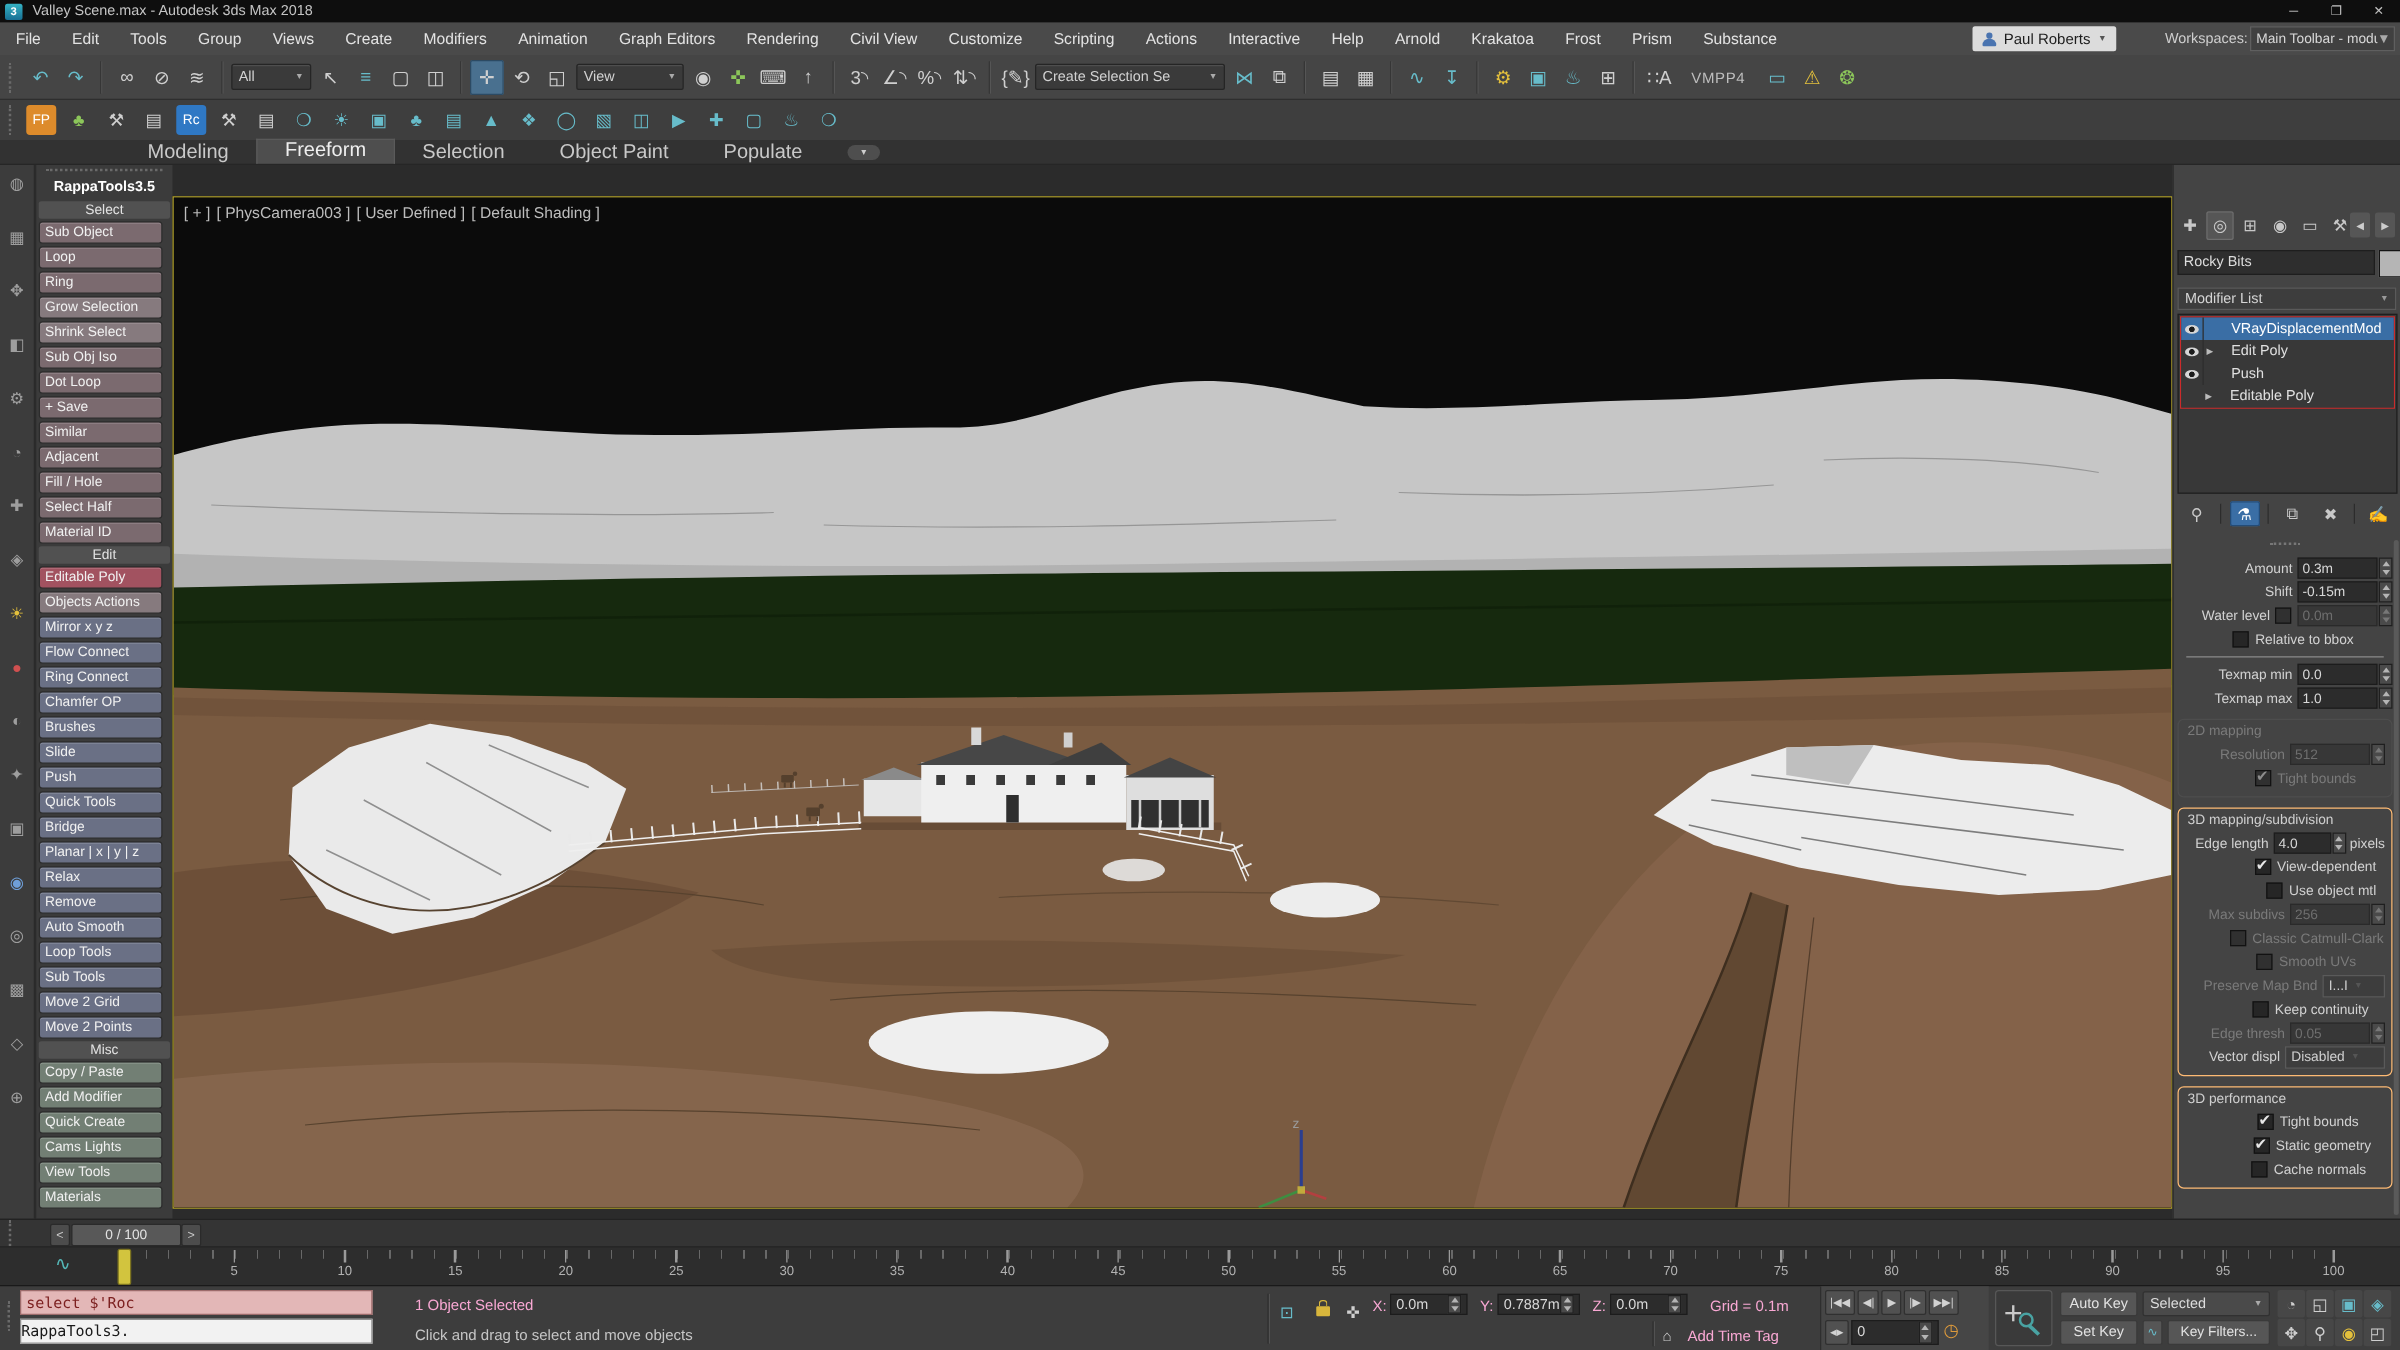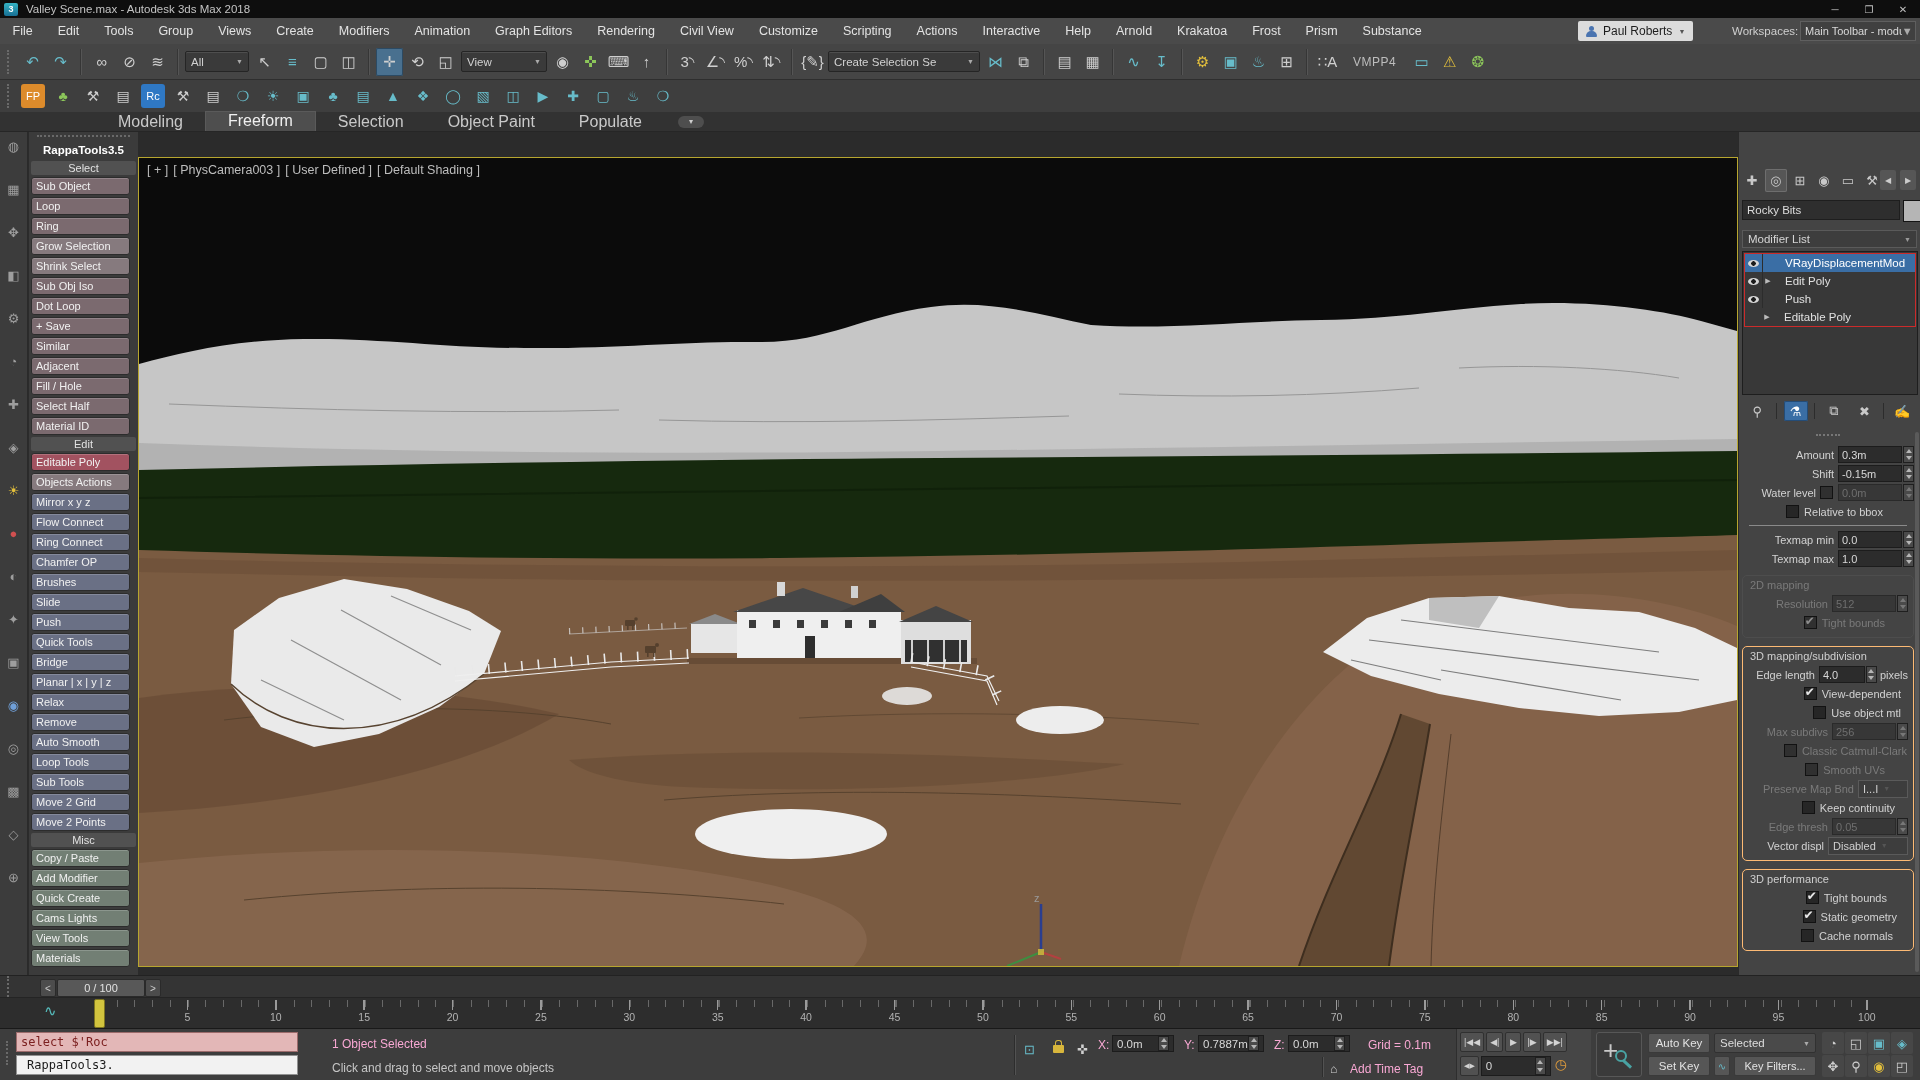--- a/index.html
+++ b/index.html
@@ -151,21 +151,21 @@
   .tick span{font-size:10.5px;color:#b2b2b2;margin-top:1px;}
   .ts-handle{position:absolute;left:94px;top:1px;width:9px;height:27px;background:#d2c43e;border:1px solid #7e7520;border-radius:2px;}
   .mini-curve{position:absolute;left:44px;top:4px;font-size:15px;color:#55b8b8;}
   
   #statusbar{left:0;top:1028px;width:1920px;height:52px;background:#3d3d3d;border-top:1px solid #191919;}
   .listener1{position:absolute;left:16px;top:3px;width:282px;height:20px;background:#e3b7b7;border:1px solid #9c6b6b;
              color:#7c2020;font-family:"DejaVu Sans Mono",monospace;font-size:12px;display:flex;align-items:center;
              padding:0 4px;box-sizing:border-box;white-space:nowrap;overflow:hidden;}
   .listener2{position:absolute;left:16px;top:26px;width:282px;height:20px;background:#f2f2f2;border:1px solid #919191;
              color:#1a1a1a;font-family:"DejaVu Sans Mono",monospace;font-size:12px;display:flex;align-items:center;
-             padding:0 10px;box-sizing:border-box;white-space:nowrap;overflow:hidden;}
+             padding:0 0;box-sizing:border-box;white-space:nowrap;overflow:hidden;}
   .sb-text{position:absolute;font-size:12px;color:#f9a8d4;white-space:nowrap;}
   .sb-fld{position:absolute;top:6px;height:17px;background:#2c2c2c;border:1px solid #1c1c1c;color:#d8d8d8;font-size:11.5px;
           display:flex;align-items:center;padding:0 4px;box-sizing:border-box;}
   .sb-fld .spin{height:15px;margin-left:auto;}
   .lock{position:absolute;left:1053px;top:16px;width:11px;height:8px;background:#d8b63c;border-radius:1px;}
   .lock::before{content:"";position:absolute;left:2px;top:-5px;width:5px;height:4px;border:1.5px solid #d8b63c;
                 border-bottom:none;border-radius:3px 3px 0 0;}
   .sb-ic{position:absolute;font-size:13px;}
   .pb-cluster{position:absolute;left:1456px;top:0px;width:134px;height:52px;background:#464646;border-left:1px solid #2e2e2e;}
   .pb-row{position:absolute;left:3px;display:flex;gap:2px;}

